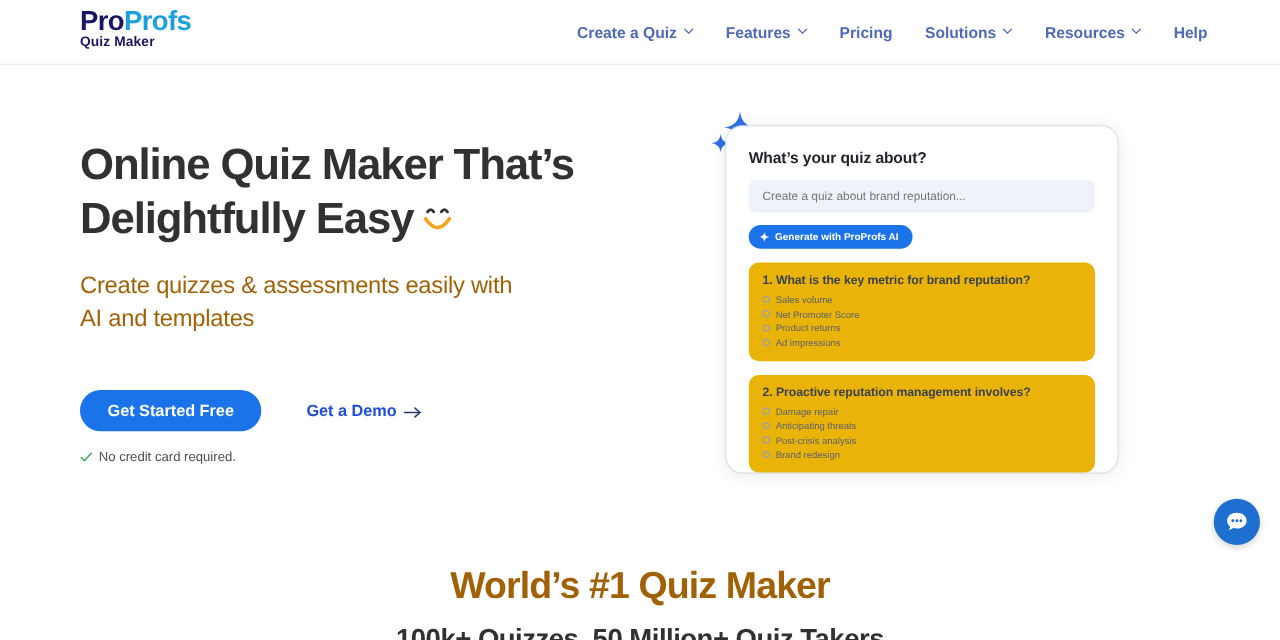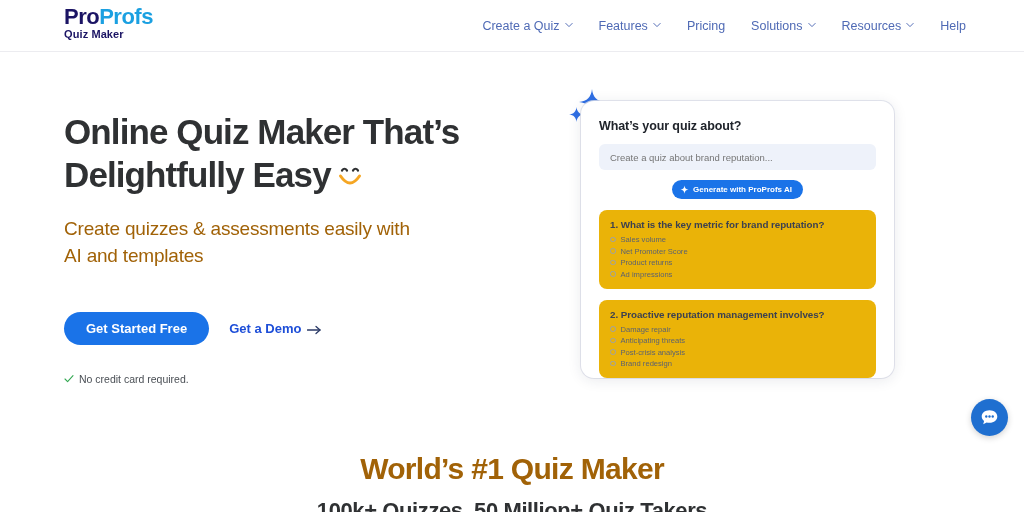--- a/index.html
+++ b/index.html
@@ -24,70 +24,70 @@
   .logo-sub {
     font-size:11px; font-weight:bold; color:#1b1464;
     text-align:left; margin-top:1px; letter-spacing:0.1px;
   }
   .nav {
     position:absolute; right:58px; top:0; height:52px;
     display:flex; align-items:center; gap:26px;
   }
   .nav-item {
     display:flex; align-items:center; gap:5px;
-    font-size:12.5px; font-weight:normal; color:#4f6ab5;
+    font-size:12.5px; font-weight:bold; color:#4f6ab5;
     cursor:pointer; white-space:nowrap;
   }
   .caret { display:inline-block; width:8px; height:8px; position:relative; top:-1px; }
   .caret svg { display:block; }
 
   
   .hero-left { position:absolute; left:64px; top:110px; width:500px; }
   .headline {
     font-size:35px; font-weight:bold; color:#2f3133;
     line-height:1.24; letter-spacing:-0.9px;
   }
   .smiley { display:inline-block; width:31px; height:26px; vertical-align:-4px; margin-left:4px; }
   .subhead {
     margin-top:18px; font-size:19px; color:#a16207;
     line-height:1.45; letter-spacing:-0.2px;
   }
-  .cta-row { margin-top:42px; display:flex; align-items:center; gap:20px; }
+  .cta-row { margin-top:42px; display:flex; align-items:center; gap:36px; }
   .btn-primary {
     background:#1a73e8; color:#fff; border:none; border-radius:22px;
     padding:0 22px; height:33px; font-size:13px; font-weight:bold;
     font-family:"Liberation Sans", sans-serif; cursor:pointer; white-space:nowrap;
   }
   .btn-demo {
     display:flex; align-items:center; gap:6px;
     font-size:13px; font-weight:bold; color:#1d4ed8;
     cursor:pointer; white-space:nowrap; text-decoration:none;
   }
   .arrow { width:15px; height:10px; display:inline-block; }
-  .note { margin-top:28px; display:flex; align-items:center; gap:5px; font-size:10.5px; color:#4a4f55; }
+  .note { margin-top:15px; display:flex; align-items:center; gap:5px; font-size:10.5px; color:#4a4f55; }
   .check { width:10px; height:10px; display:inline-block; }
 
   
   .card-wrap { position:absolute; left:581px; top:101px; width:313px; height:277px; }
   .card {
     position:absolute; inset:0;
     background:#ffffff; border-radius:13px;
     box-shadow:0 2px 14px rgba(30,40,70,0.10), 0 0 0 1px rgba(225,228,238,0.8);
     padding:18px 18px 16px 18px;
   }
   .spark-big { position:absolute; left:-2px; top:-12px; width:26px; height:26px; }
   .spark-sm  { position:absolute; left:-12px; top:6px;  width:15px; height:15px; }
   .card-title { font-size:12.5px; font-weight:bold; color:#20242b; letter-spacing:-0.1px; }
   .card-input {
     margin-top:11px; height:26px; background:#eef2fa; border-radius:6px;
     display:flex; align-items:center; padding:4px 11px;
     font-size:9.5px; color:#6d7480; border:none; width:100%;
     font-family:"Liberation Sans", sans-serif;
   }
-  .gen-row { margin-top:10px; display:flex; justify-content:center; }
+  .gen-row { margin-top:10px; display:flex; justify-content:flex-start; }
   .btn-gen {
     background:#1a73e8; color:#fff; border:none; border-radius:13px;
     height:19px; padding:0 11px 0 8px; display:flex; align-items:center; gap:4px;
     font-size:8px; font-weight:bold; font-family:"Liberation Sans", sans-serif;
     cursor:pointer; white-space:nowrap;
   }
   .gen-spark { width:9px; height:9px; display:block; }
   .qblock {
     margin-top:11px; background:#eab308; border-radius:8px; padding:9px 11px 10px 11px;
   }

